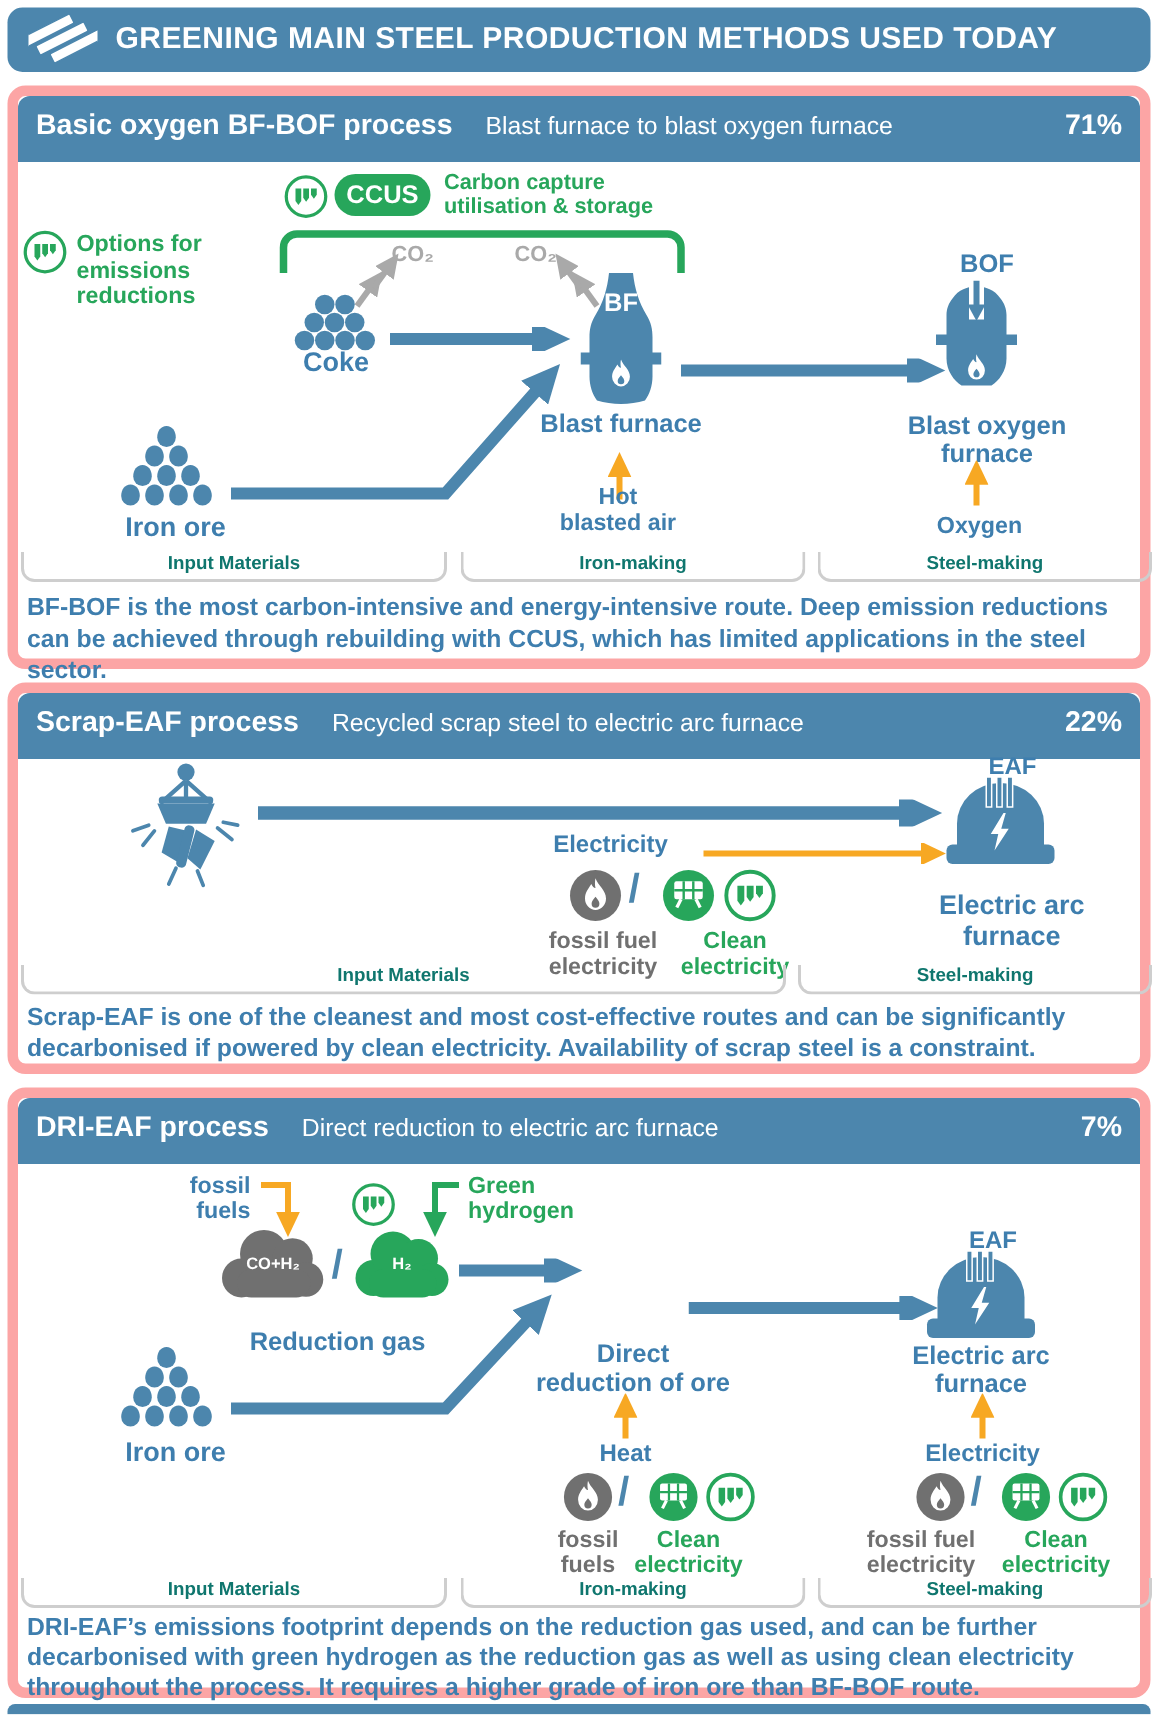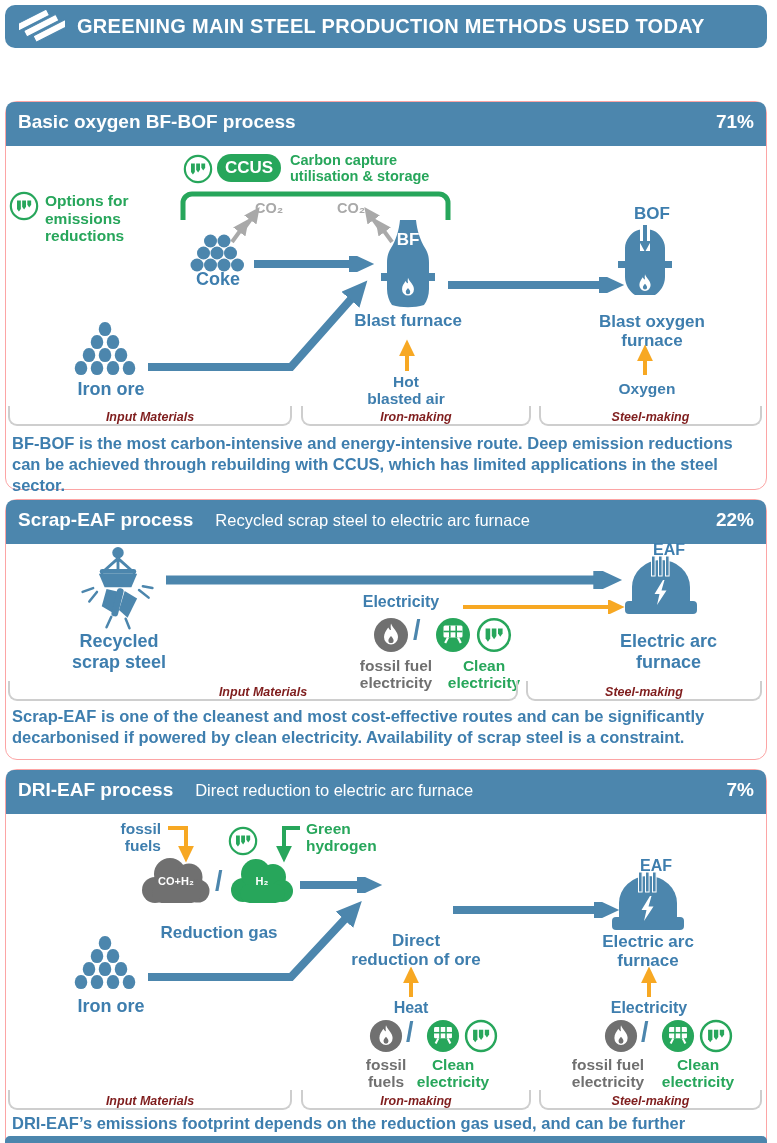--- a/index.html
+++ b/index.html
@@ -4,43 +4,43 @@
 <style>
   html,body{margin:0;padding:0;background:#fff;}
   .page{position:relative;width:777px;height:1143px;background:#fff;overflow:hidden;
         font-family:"Liberation Sans",sans-serif;}
   .abs{position:absolute;}
   
   .app-header{position:absolute;left:5px;top:5px;width:762px;height:43px;background:#4c86ad;
     border-radius:10px;display:flex;align-items:center;gap:12px;padding:0 14px;box-sizing:border-box;color:#fff;}
   .app-title{font-size:20px;font-weight:700;letter-spacing:.3px;}
   
-  .section{position:absolute;left:5px;width:762px;border:1px solid #fca5a5;border-radius:12px;
-    background:#fff;box-sizing:border-box;margin-top:44px;}
+  .section{position:absolute;left:5px;width:762px;border:7px solid #fca5a5;border-radius:12px;
+    background:#fff;box-sizing:border-box;}
   .sec-head{display:flex;align-items:baseline;gap:22px;height:44px;background:#4c86ad;
     border-radius:8px 8px 0 0;color:#fff;padding:9px 12px 0;box-sizing:border-box;}
   .sec-title{font-size:19px;font-weight:700;}
   .sec-sub{font-size:16.5px;font-weight:400;}
   .sec-share{margin-left:auto;font-size:19px;font-weight:700;}
   
   .lbl{position:absolute;text-align:center;color:#3e7eae;font-weight:700;font-size:18px;line-height:21px;}
   .lbl.md{font-size:17px;line-height:19px;}
   .lbl.sm{font-size:15.5px;font-weight:700;line-height:17px;}
   .lbl.green{color:#27a65b;}
   .lbl.gray{color:#707070;}
   .lbl.left{text-align:left;}
   .lbl.right{text-align:right;}
   .slash{position:absolute;color:#4c86ad;font-size:27px;font-weight:700;}
   .co2{position:absolute;color:#a9a9a9;font-weight:700;font-size:14.5px;text-align:right;}
   .pill{position:absolute;background:#27a65b;color:#fff;font-weight:700;font-size:17px;
     border-radius:15px;display:flex;align-items:center;justify-content:center;}
   .cloud-lbl{position:absolute;color:#fff;font-weight:700;font-size:11px;text-align:center;}
   .stage{position:absolute;height:20px;border:2px solid #cecece;border-top:none;
-    border-radius:0 0 9px 9px;display:flex;align-items:flex-end;justify-content:center;
-    color:#7f1d1d;font-size:12.5px;font-weight:700;box-sizing:border-box;font-style:italic;}
+    border-radius:0 0 9px 9px;display:flex;align-items:flex-start;justify-content:center;
+    color:#0f766e;font-size:12.5px;font-weight:700;box-sizing:border-box;}
   .desc{position:absolute;color:#3e7eae;font-size:16.5px;font-weight:600;line-height:21px;text-align:left;}
   .footer-strip{position:absolute;left:5px;top:1136px;width:762px;height:7px;background:#4c86ad;
     border-radius:5px 5px 0 0;}
   svg{display:block;}
   svg text{font-family:"Liberation Sans",sans-serif;font-weight:700;fill:#fff;}
 </style>
 </head>
 <body>
 
 <div class="page">
@@ -100,20 +100,21 @@
         <rect x="11" y="22" width="36" height="7" rx="1" fill="#fff" stroke="#4c86ad" stroke-width="1"></rect>
       </g>
     </svg>
   </span>
   <span class="app-title">GREENING MAIN STEEL PRODUCTION METHODS USED TODAY</span>
 </div>
 
 <div class="section" style="top:57px;height:389px;">
   <div class="sec-head">
     <span class="sec-title">Basic oxygen BF-BOF process</span>
+    <span class="sec-sub">Blast furnace to blast oxygen furnace</span>
     <span class="sec-share">71%</span>
   </div>
 
   <span class="abs" style="left:177px;top:52px;">
     <svg width="30" height="30" viewBox="0 0 36 36">
           <use href="#bars-icon-g"></use>
         </svg>
   </span>
   <div class="pill" style="left:211px;top:52px;width:64px;height:28px;text-align:center;">CCUS</div>
   <div class="lbl green left" style="left:284px;top:51px;font-size:14.5px;line-height:15.5px;">
@@ -206,21 +207,21 @@
   <div class="lbl md" style="left:576px;top:210px;width:140px;">
     <span>Blast oxygen</span><br>
     <span>furnace</span>
   </div>
 
   <span class="abs" style="left:393px;top:237px;">
     <svg width="16" height="34" viewBox="0 0 16 34">
       <line x1="8" y1="32" x2="8" y2="16" stroke="#f7a823" stroke-width="4" marker-end="url(#mo)"></line>
     </svg>
   </span>
-  <div class="lbl sm" style="left:340px;top:271px;width:120px;">
+  <div class="lbl sm" style="left:340px;top:259px;width:120px;">
     <span>Hot</span><br>
     <span>blasted air</span>
   </div>
 
   <span class="abs" style="left:631px;top:243px;">
     <svg width="16" height="32" viewBox="0 0 16 32">
       <line x1="8" y1="30" x2="8" y2="15" stroke="#f7a823" stroke-width="4" marker-end="url(#mo)"></line>
     </svg>
   </span>
   <div class="lbl sm" style="left:586px;top:278px;width:110px;">Oxygen</div>
@@ -272,24 +273,20 @@
       <circle cx="40" cy="7" r="6"></circle>
       <path d="M40,13 L22,29 M40,13 L58,29 M40,13 V27" stroke="#4c86ad" stroke-width="3" fill="none"></path>
       <rect x="21" y="24" width="38" height="5" rx="2.5"></rect>
       <polygon points="20,29 60,29 54,43 26,43"></polygon>
       <polygon points="28,45 45,49 38,72 23,63"></polygon>
       <polygon points="47,47 60,55 50,75 41,67"></polygon>
       <rect x="36" y="44" width="7" height="30" rx="3" transform="rotate(14 40 59)"></rect>
       <path d="M18,48 L10,58 M14,44 L3,48 M62,46 L72,54 M66,42 L76,44 M33,74 L28,85 M48,76 L52,86" stroke="#4c86ad" stroke-width="2.6" fill="none" stroke-linecap="round"></path>
     </svg>
   </span>
-  <div class="lbl" style="left:33px;top:131px;width:160px;">
-    <span>Recycled</span><br>
-    <span>scrap steel</span>
-  </div>
 
   <span class="abs" style="left:160px;top:71px;">
     <svg width="462" height="18" viewBox="0 0 462 18">
       <line x1="0" y1="9" x2="430" y2="9" stroke="#4c86ad" stroke-width="9" marker-end="url(#mb)"></line>
     </svg>
   </span>
 
   <div class="lbl sm" style="left:340px;top:93px;width:110px;font-size:16px;">Electricity</div>
   <span class="abs" style="left:455px;top:100px;">
     <svg width="170" height="14" viewBox="0 0 170 14">

